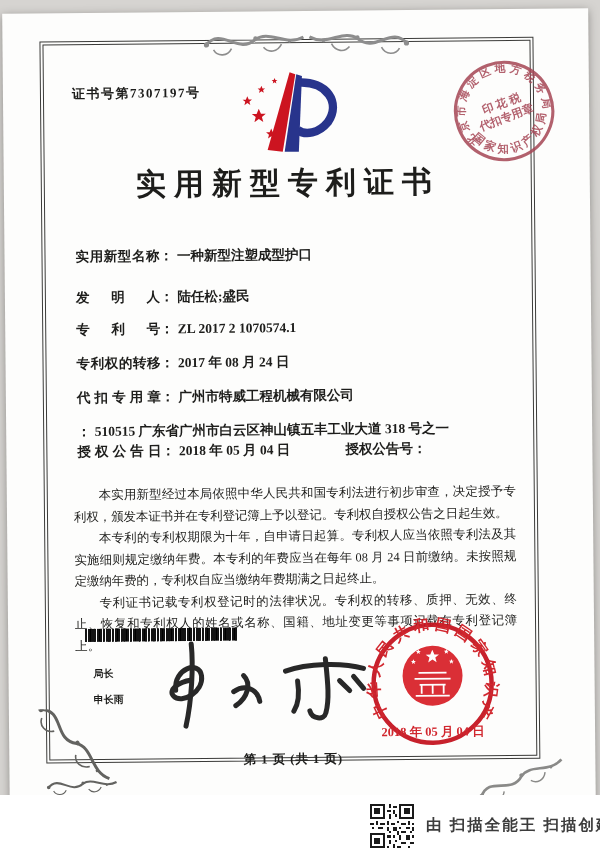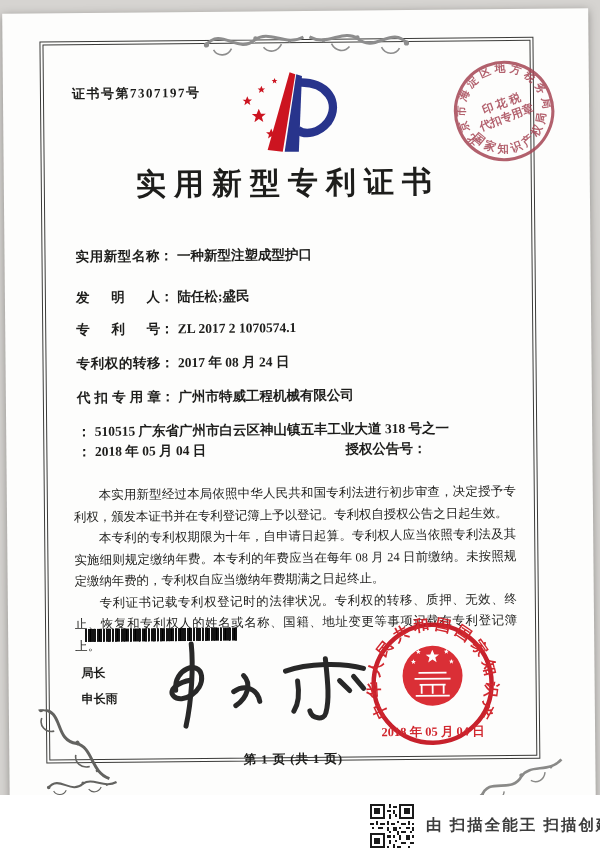--- a/index.html
+++ b/index.html
@@ -35,21 +35,21 @@
   .pair2{display:flex;}
   .paragraphs{left:26px;top:440px;right:18px;font-size:12.4px;line-height:21.5px;font-weight:500;text-align:justify;}
   .paragraphs p{margin:0;text-indent:2em;}
   .barcode{
     left:36px;top:584px;width:152px;height:13px;background:#fff;
     background-image:
       repeating-linear-gradient(90deg,#141414 0 1.5px,transparent 1.5px 3px),
       repeating-linear-gradient(90deg,#141414 0 2px,transparent 2px 7.5px),
       repeating-linear-gradient(90deg,#000 0 1px,transparent 1px 4.5px);
   }
-  .director{left:32px;top:616px;font-size:12px;font-weight:700;line-height:26px;font-family:Liberation Mono, monospace;}
+  .director{left:44px;top:616px;font-size:10px;font-weight:700;line-height:26px;}
   .signature{left:98px;top:594px;}
   .seal{left:308px;top:570px;opacity:.94;}
   .stamp{left:400px;top:10px;opacity:.85;}
   .page-footer{left:0;top:708px;width:100%;text-align:center;font-size:12.5px;font-weight:600;letter-spacing:1px;}
   .flourish-top{left:156px;top:-24px;color:#8d8d8d;}
   .flourish-bl{left:-14px;top:664px;color:#636360;}
   .flourish-br{left:424px;top:704px;color:#8a8a88;}
   .scan-bar{position:absolute;left:0;top:795px;width:600px;height:61px;background:#ffffff;display:flex;align-items:center;}
   .qr{margin-left:370px;flex:none;}
   .scan-text{margin-left:12px;font-family:"Liberation Sans","DejaVu Sans",sans-serif;font-size:15.5px;font-weight:600;color:#3c3c3c;letter-spacing:2px;white-space:nowrap;}
@@ -128,20 +128,21 @@
         <span class="lab">代扣专用章</span>
           <span class="colon">：</span>
         <span class="val">广州市特威工程机械有限公司</span>
       </div>
       <div class="row gap-sm">
           <span class="colon">：</span>
         <span class="val addr">510515 广东省广州市白云区神山镇五丰工业大道 318 号之一</span>
       </div>
       <div class="row">
         <span class="pair1">
+          <span class="lab">授权公告日</span>
             <span class="colon">：</span>
           <span class="val">2018 年 05 月 04 日</span>
         </span>
         <span class="pair2">
           <span>授权公告号</span>
             <span class="colon">：</span>
         </span>
       </div>
     </div>
 

